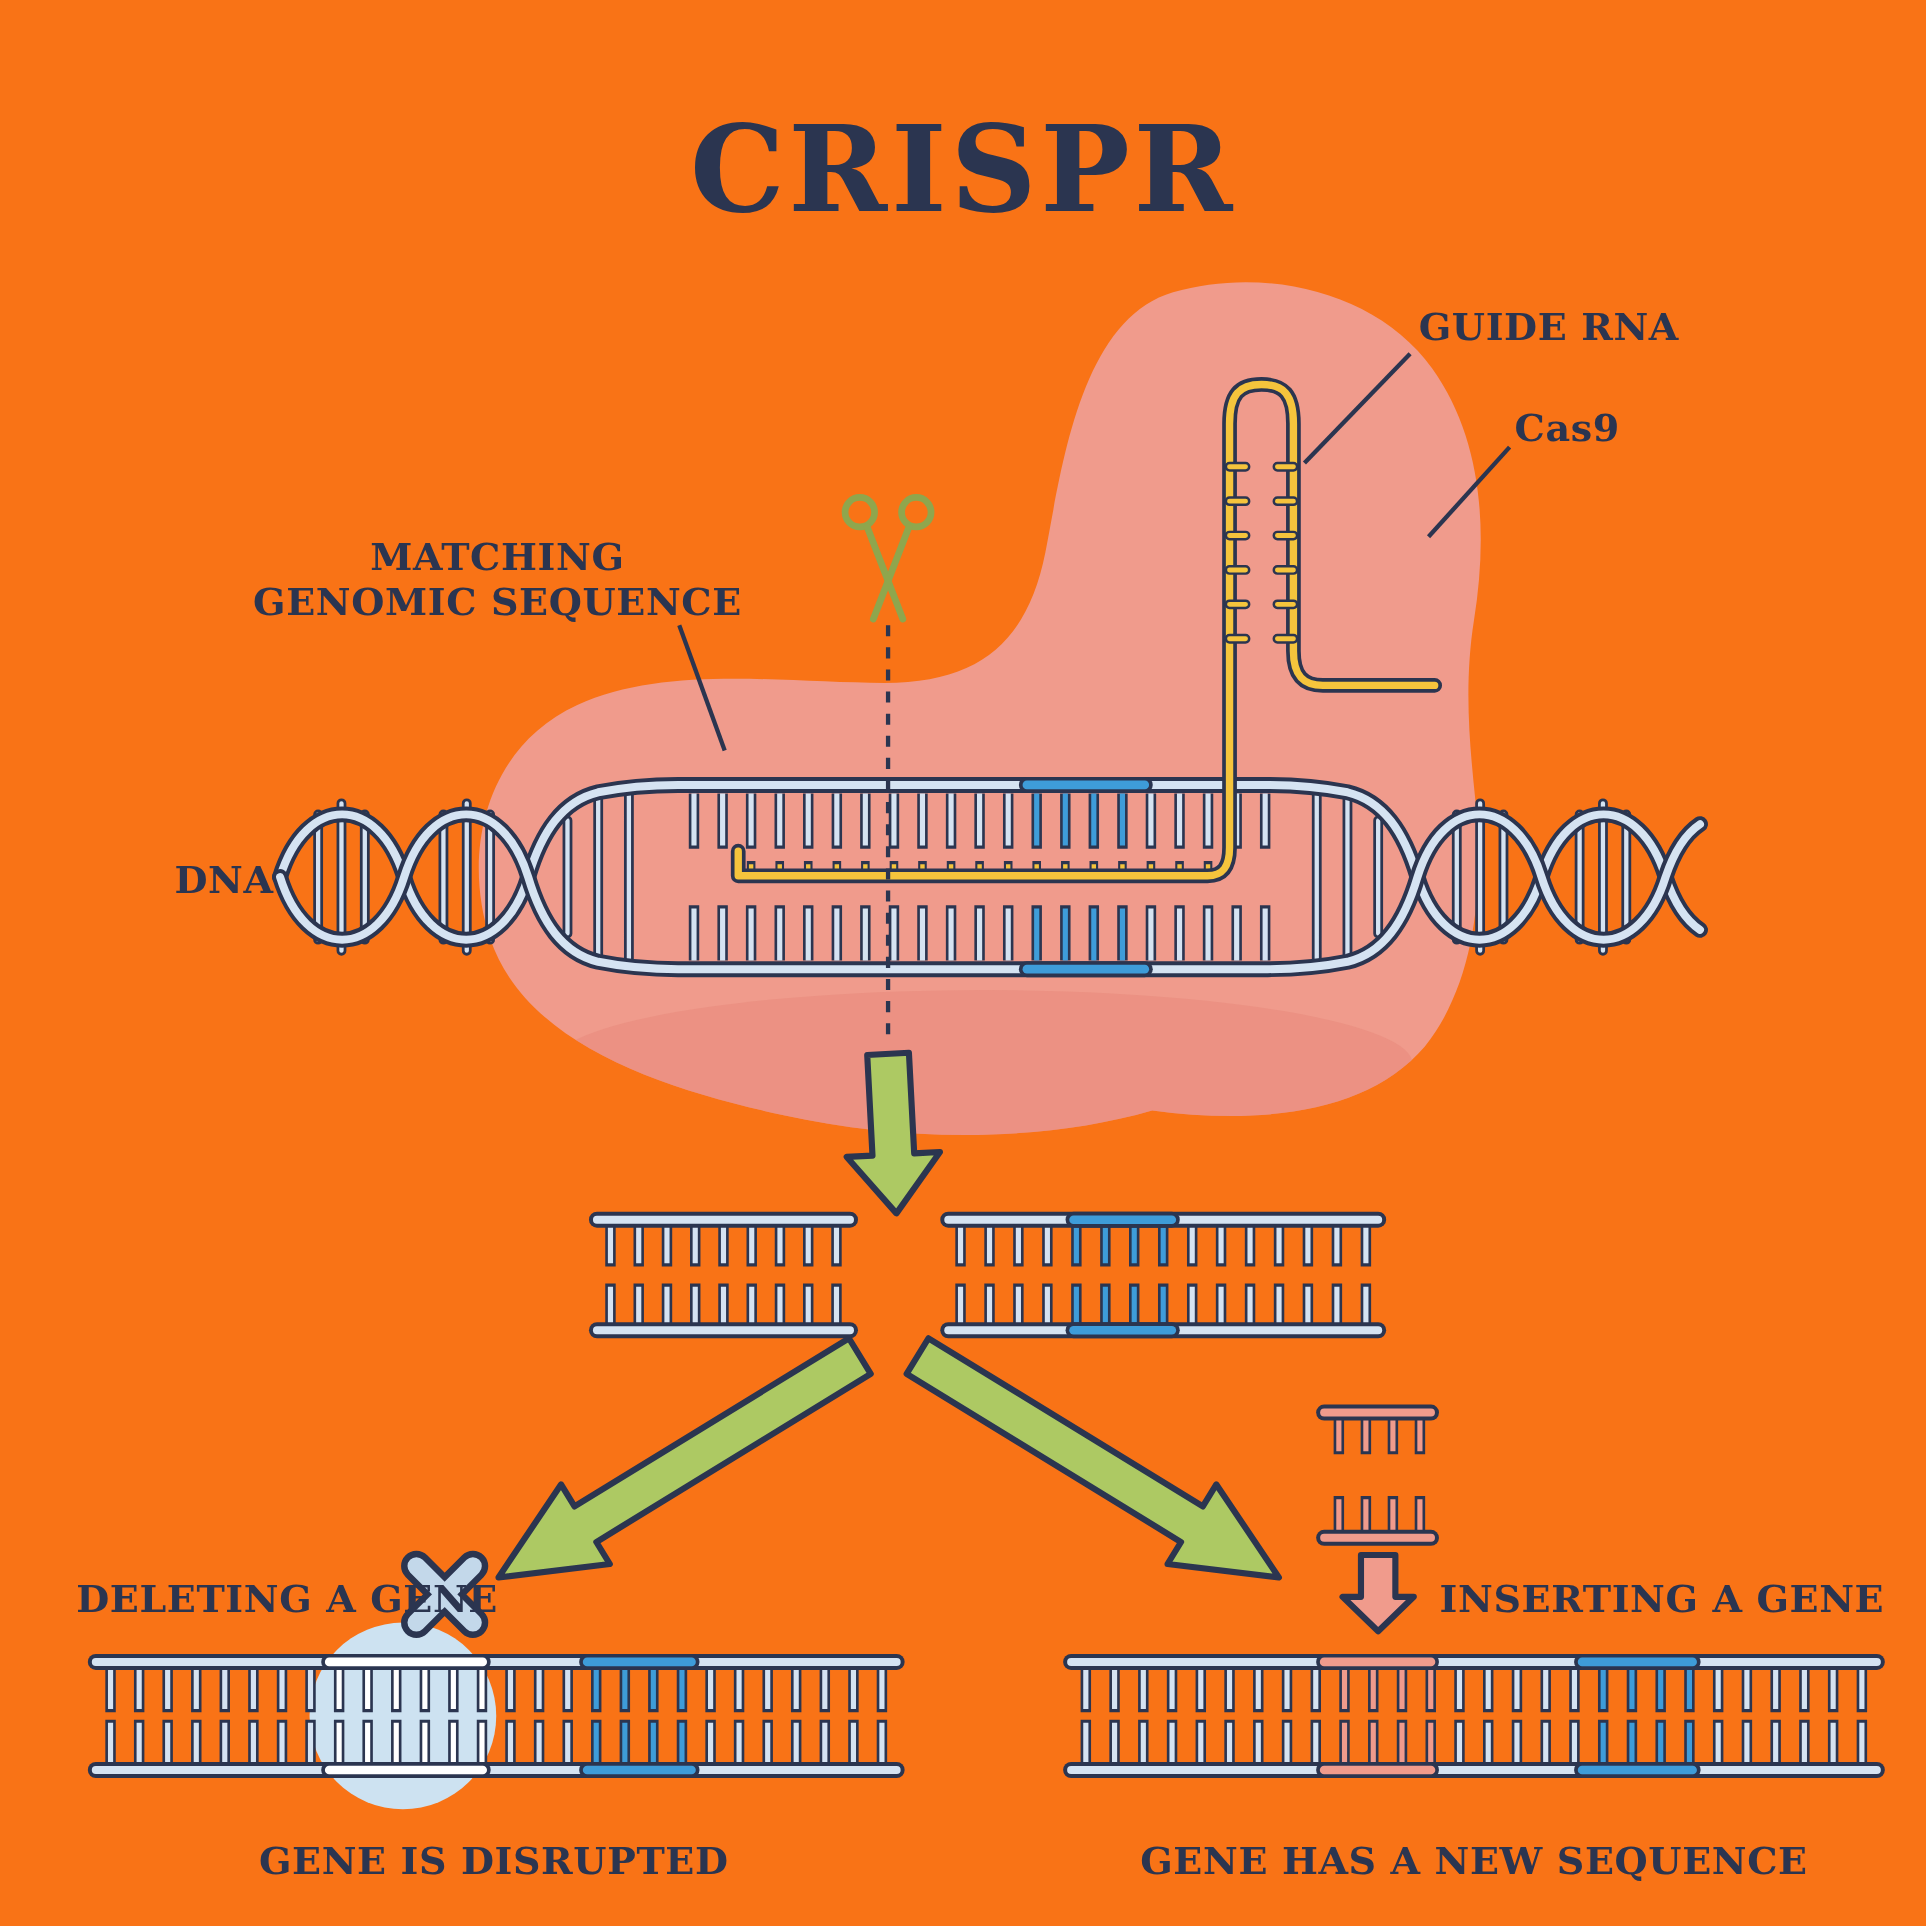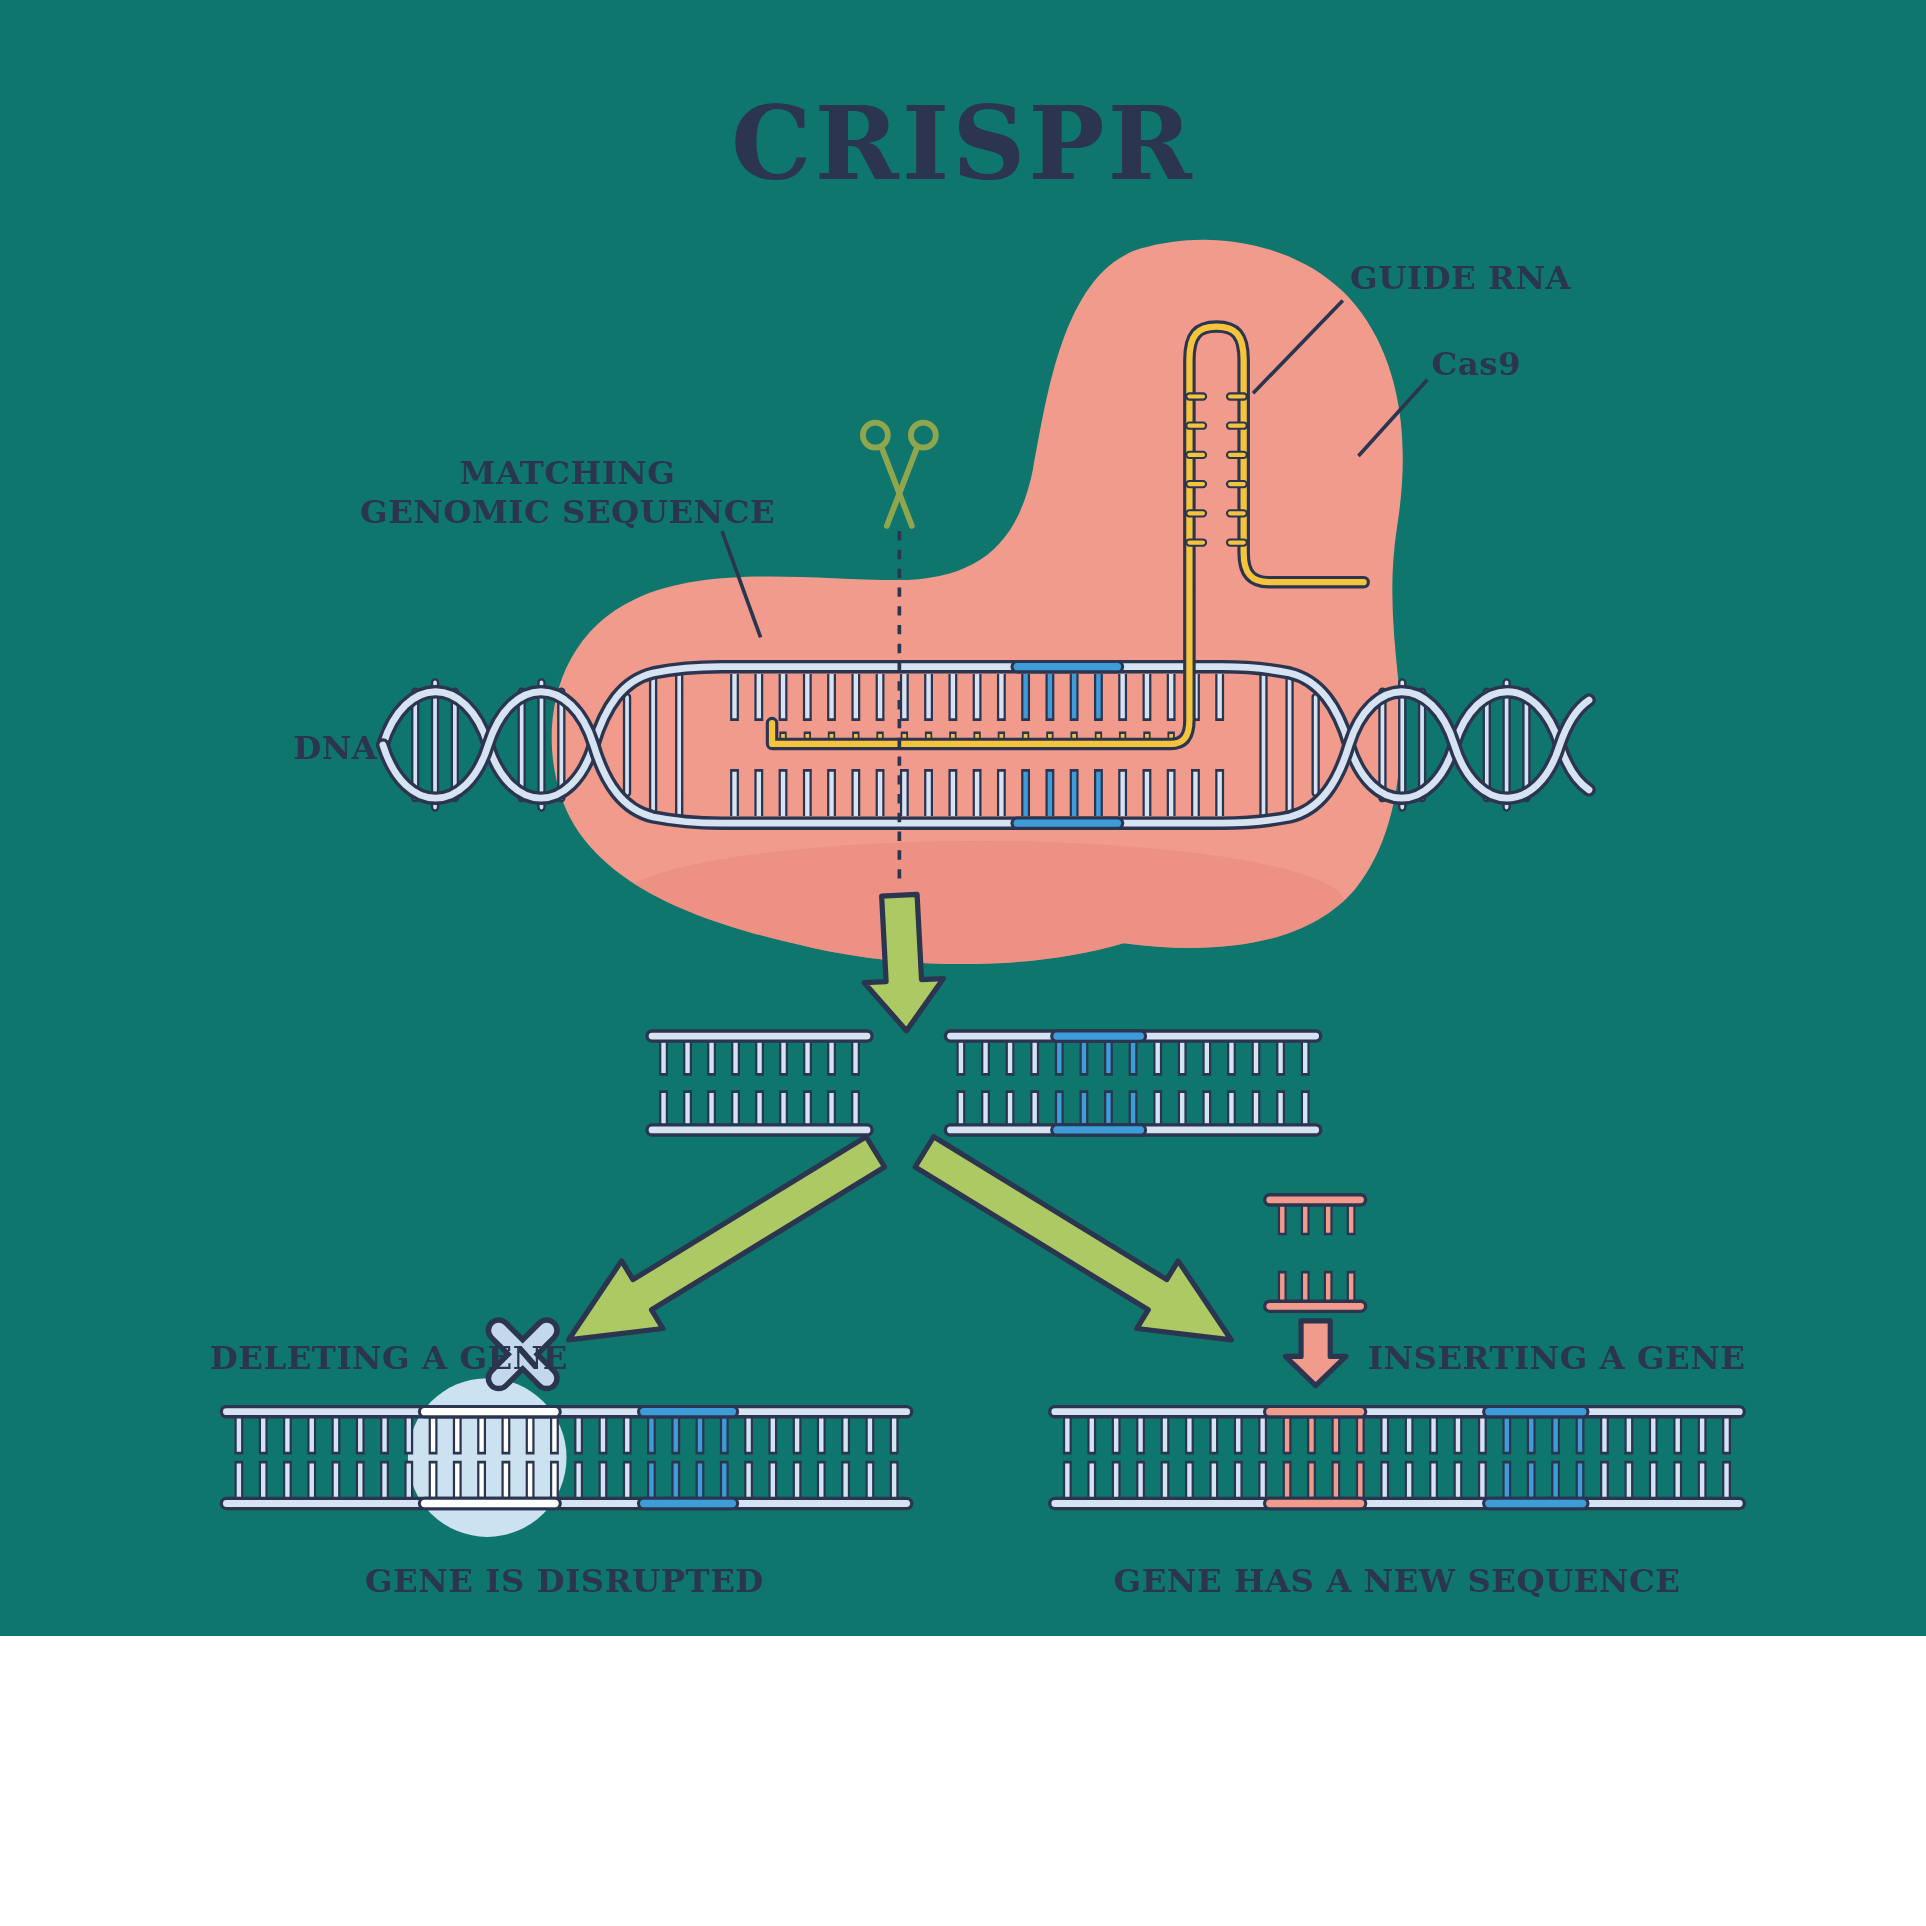--- a/index.html
+++ b/index.html
@@ -1,16 +1,16 @@
 <!DOCTYPE html>
 <html style="font-size:7.7px"><head>
 <meta charset="utf-8">
 <style>
   html,body{margin:0;padding:0;background:#ffffff;}
-  .stage{position:relative;width:1926px;height:1636px;background:#0f766e;overflow:hidden;}
+  .stage{position:relative;width:1926px;height:1926px;background:#f97316;overflow:hidden;}
   svg{display:block;width:100%;height:100%;}
   .lbl{font-family:"DejaVu Serif", "Liberation Serif", serif;font-weight:700;letter-spacing:0.5px;}
   .t-title{font-size:97px;letter-spacing:3px;}
   .t-lg{font-size:31px;}
 </style>
 </head>
 <body>
 
 <div class="stage">
 <svg viewBox="0 0 1568 1568" xmlns="http://www.w3.org/2000/svg">

